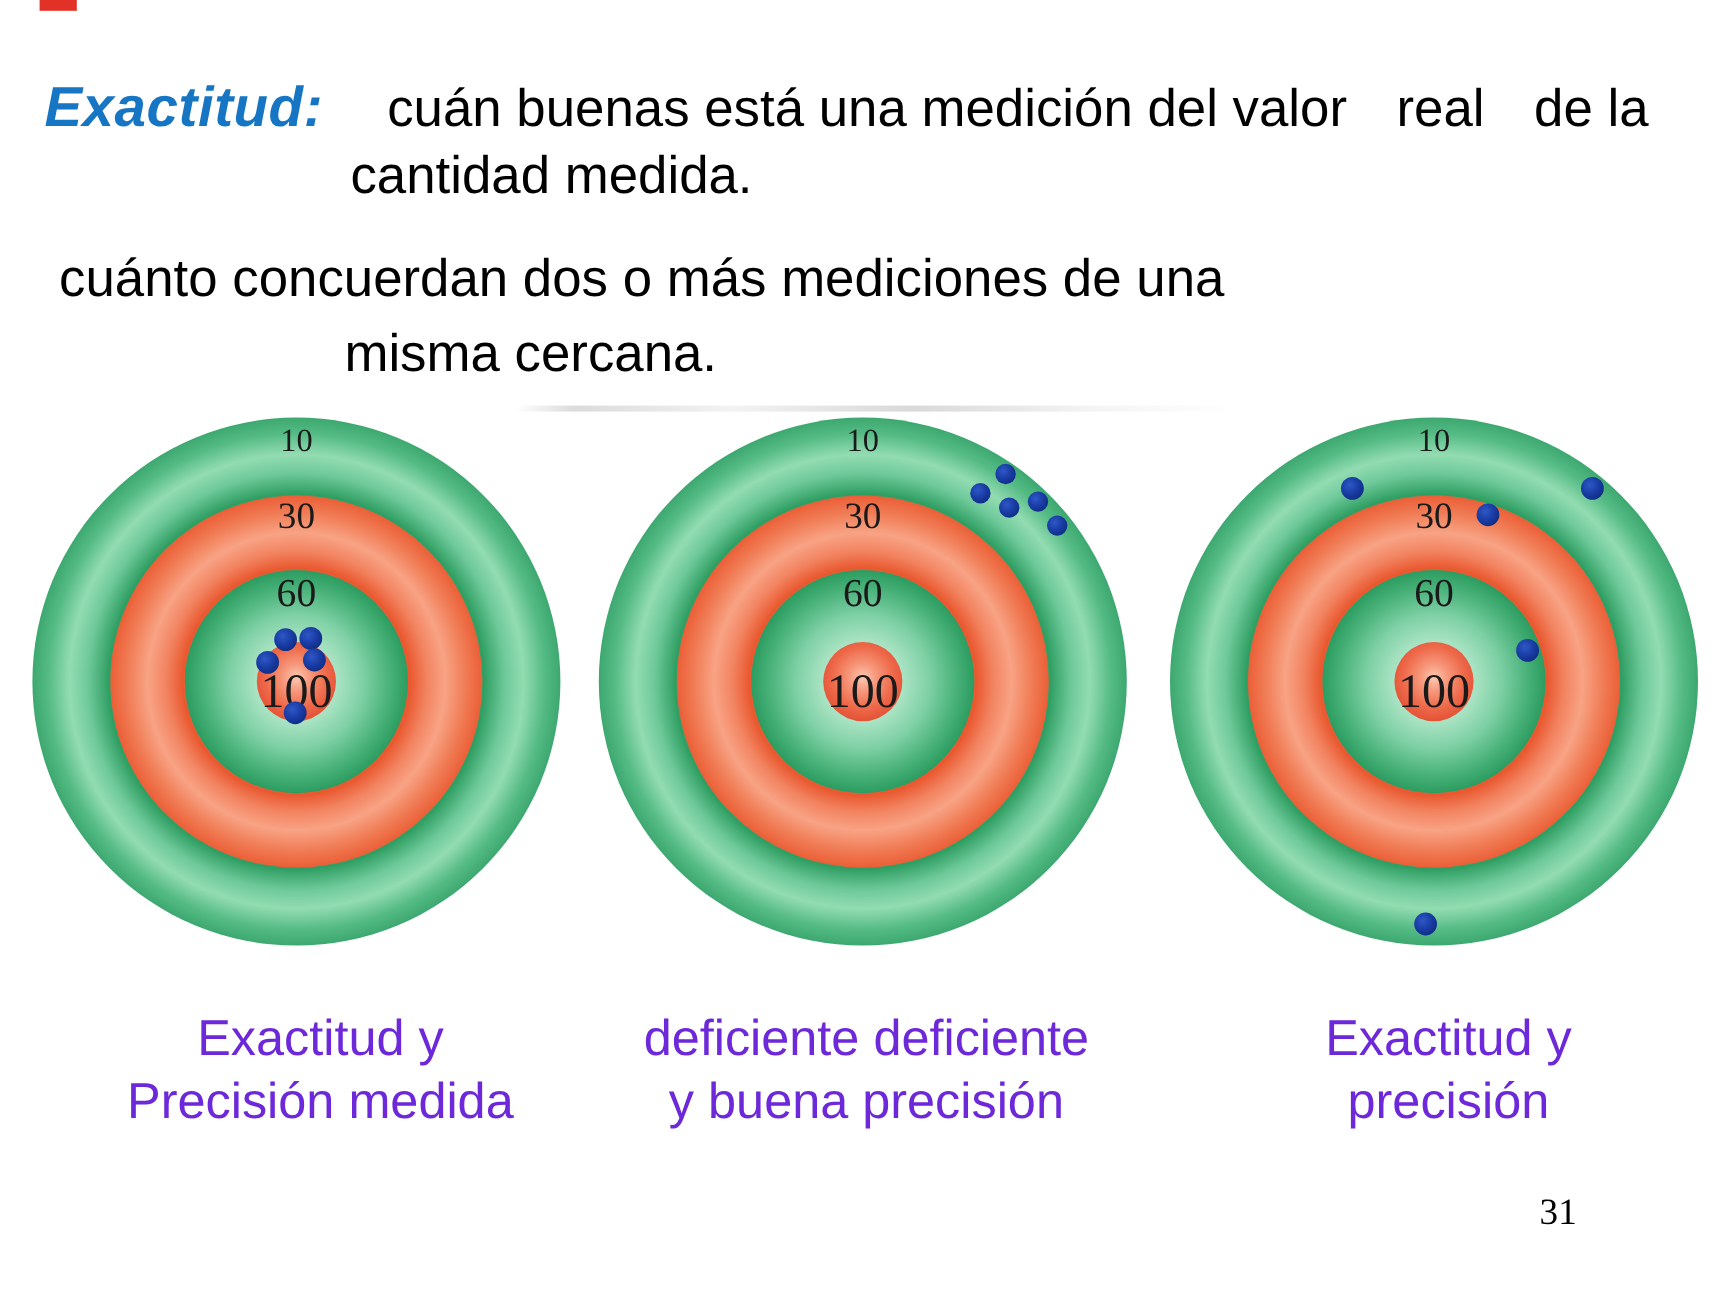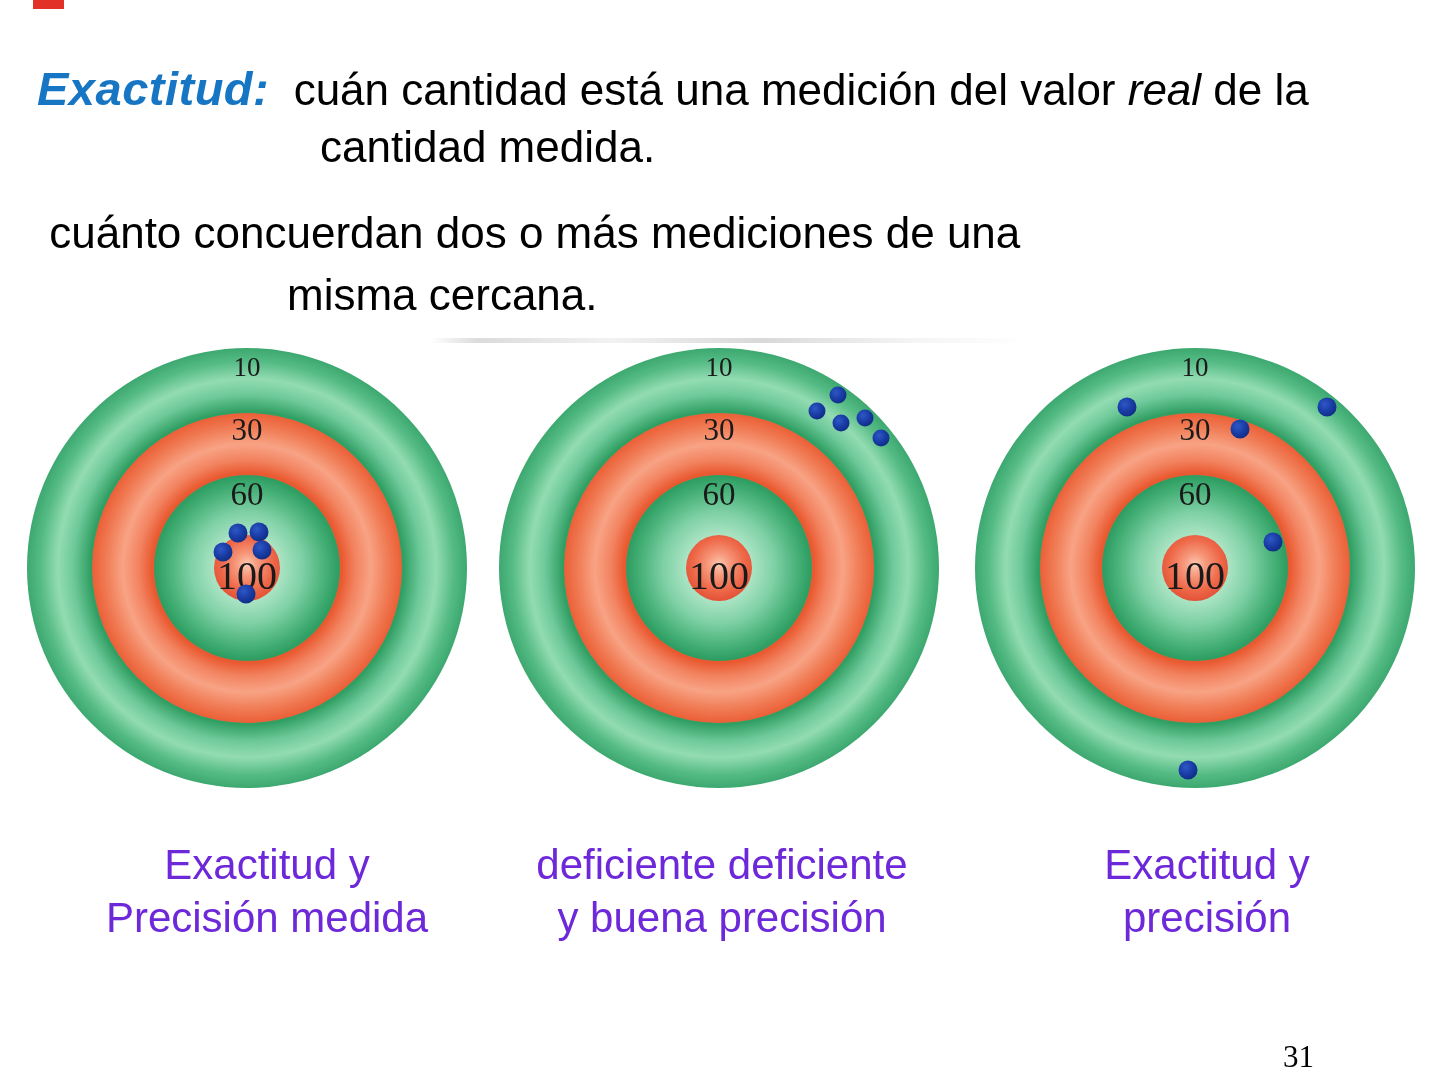--- a/index.html
+++ b/index.html
@@ -39,23 +39,23 @@
     font-size: 44px;
     line-height: 1.15;
   }
   .def-line .term {
     color: #1676C3;
     font-weight: bold;
     font-style: italic;
     font-size: 47px;
     letter-spacing: 0.5px;
   }
-  .def-line .it { font-style: italic; }
-  .line1 { left: 37px; top: 62px; }
-  .line2 { left: 292px; top: 122px; margin-left: 28px; }
+  .def-line .it { }
+  .line1 { left: 37px; top: 62px; gap: 29px; }
+  .line2 { left: 292px; top: 122px; }
   .line3 { left: 37px; top: 208px; }
   .line4 { left: 287px; top: 270px; }
 
   .targets-figure {
     position: absolute;
     left: 0; top: 0;
     width: 1440px; height: 1080px;
   }
   .ring-label {
     font-family: "Liberation Serif", serif;
@@ -69,36 +69,36 @@
     text-align: center;
     font-size: 42px;
     line-height: 53px;
     color: #6d28d9;
   }
   .caption-1 { left: 47px; }
   .caption-2 { left: 502px; }
   .caption-3 { left: 987px; }
   .page-number {
     position: absolute;
-    left: 1283px; top: 1039px;
+    left: 1283px; top: 992px;
     font-family: "Liberation Serif", serif;
     font-size: 31px;
     color: #000000;
   }
 </style>
 </head>
 <body>
 
 <div class="slide">
 
   <div class="red-mark"></div>
   <div class="scan-artifact"></div>
 
   <div class="def-line line1">
-    <span class="term">Exactitud:</span><span>  cuán cantidad está una medición del valor </span><span class="it">real</span><span> de la</span>
+    <span class="term">Exactitud:</span><span>  cuán buenas está una medición del valor </span><span class="it">real</span><span> de la</span>
   </div>
   <div class="def-line line2">cantidad medida.</div>
 
   <div class="def-line line3">
     <span> cuánto concuerdan dos o más mediciones de una</span><span class="it"></span><span></span>
   </div>
   <div class="def-line line4">misma cercana.</div>
 
   <svg class="targets-figure" width="1440" height="1080" viewBox="0 0 1440 1080" xmlns="http://www.w3.org/2000/svg">
     <defs>

